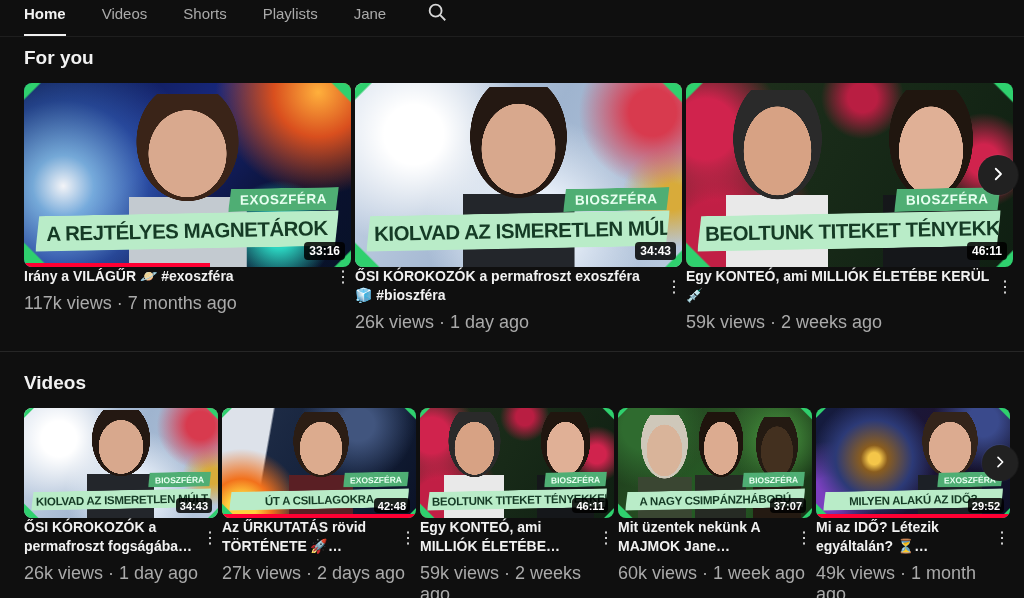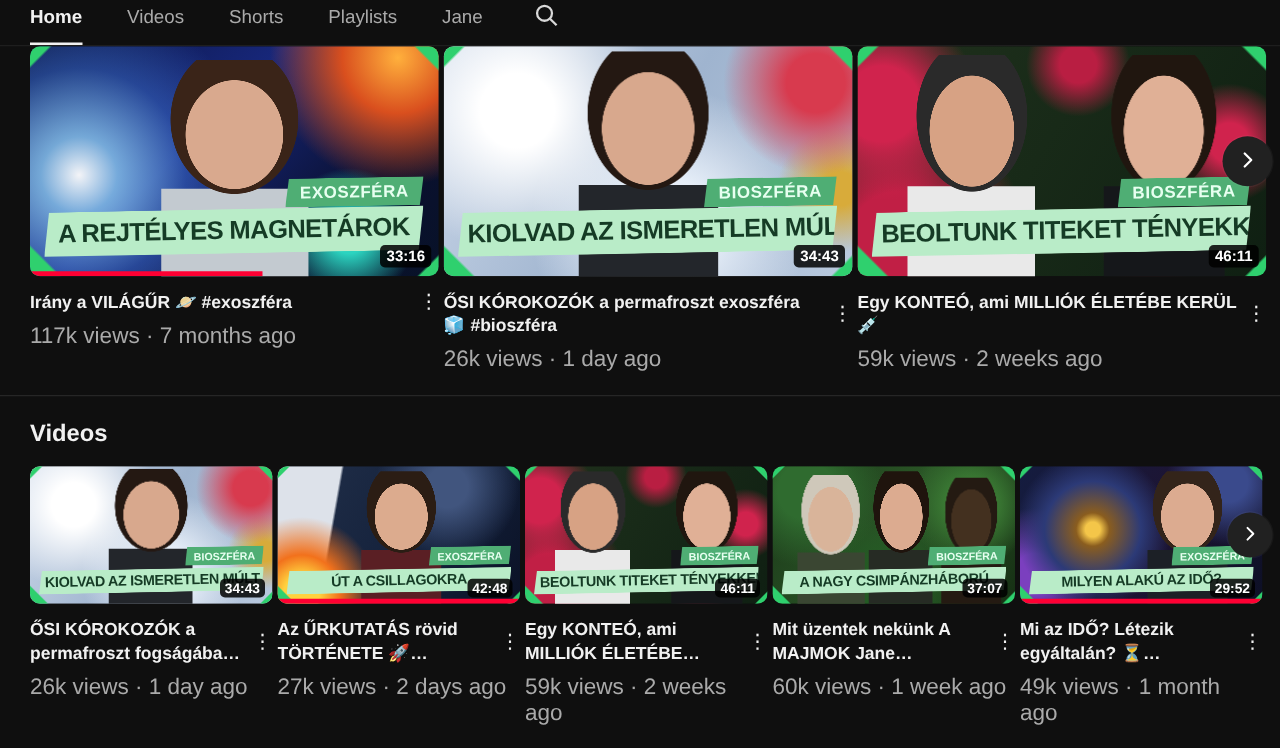--- a/index.html
+++ b/index.html
@@ -89,21 +89,21 @@
   .fy .banner { bottom:18px; font-size:20.5px; letter-spacing:-.5px; padding:6px 8px; }
   .vv .banner { bottom:9px; font-size:11.5px; letter-spacing:-.3px; padding:3.5px 5px; }
   .duration { position:absolute; right:6px; background:rgba(0,0,0,.85); color:#fff;
               font-weight:700; border-radius:4px; z-index:4; }
   .fy .duration { bottom:7px; font-size:12px; padding:2px 5px; }
   .vv .duration { bottom:5px; font-size:11px; padding:1.5px 4px; }
   .progress { position:absolute; left:0; right:0; bottom:0; height:4px; z-index:5; }
   .progress i { display:block; height:100%; background:#ff0033; }
 
   
-  .info { display:flex; margin-top:11px; }
+  .info { display:flex; margin-top:0; }
   .title { flex:1; font-size:14px; font-weight:700; line-height:19px; color:#f1f1f1;
            display:-webkit-box; -webkit-line-clamp:2; -webkit-box-orient:vertical; overflow:hidden;
            cursor:pointer; }
   .vv .title { padding-right:2px; }
   .kebab { width:22px; background:none; border:none; color:#f1f1f1; font-size:16px;
            cursor:pointer; text-align:right; line-height:19px; font-family:inherit; }
   .meta { color:#aaaaaa; font-size:18px; margin-top:7px; }
 
   
   .next-arrow { position:absolute; right:6px; border-radius:50%; background:#212121;
@@ -125,20 +125,21 @@
     <span>
       <svg width="22" height="22" viewBox="0 0 24 24" fill="none" stroke="#d8d8d8" stroke-width="2">
         <circle cx="10.5" cy="10.5" r="6.5"></circle>
           <line x1="15.5" y1="15.5" x2="21" y2="21"></line>
       </svg>
     </span>
   </button>
 </nav>
 
 <section>
+  <h2 class="section-title">For you</h2>
   <div class="row">
 
     <article class="card fy">
       <div class="thumb t-space">
         <div class="person" style="--skin:#d9a98e;--hair:#3a2418;--shirt:#c3cad0;left:27%;top:6%;width:46%;height:108%;"></div>
         <div class="accents"></div>
         <div class="badge">EXOSZFÉRA</div>
         <div class="banner">A REJTÉLYES MAGNETÁROK</div>
         <span class="duration">33:16</span>
         <div class="progress">

